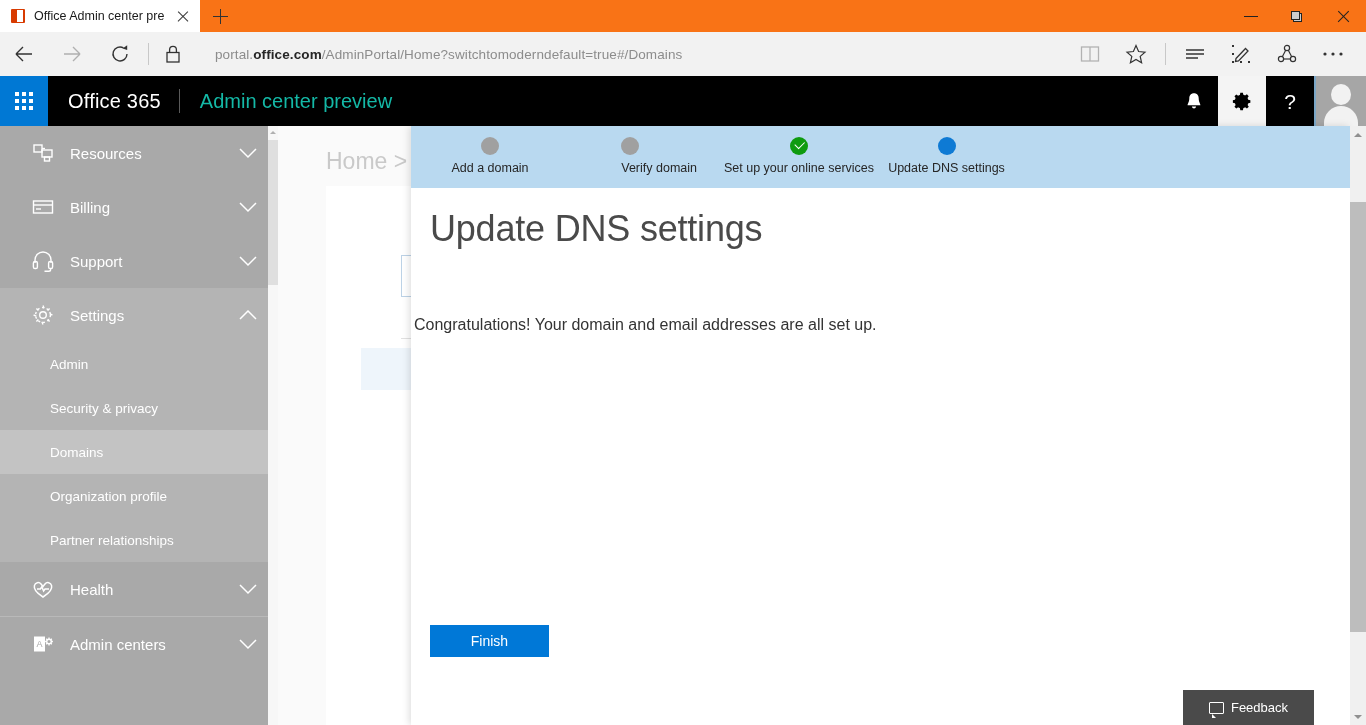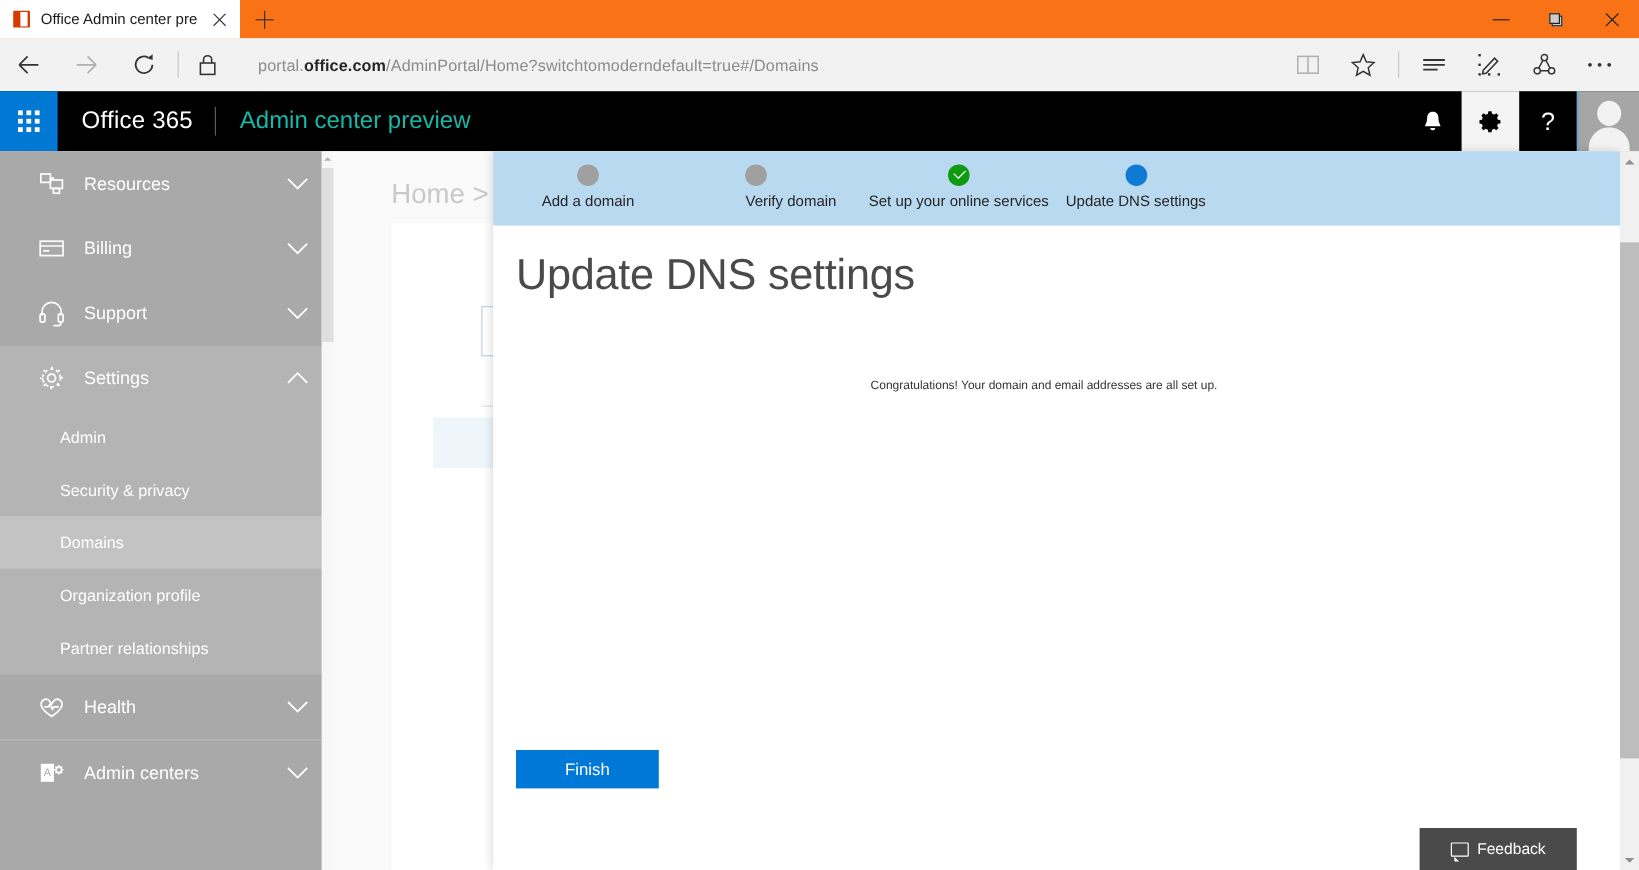--- a/index.html
+++ b/index.html
@@ -218,22 +218,22 @@
     transform: rotate(-45deg);
   }
   .wstep .wlabel {
     margin-top: 6px; font-size: 12.5px; color: #262626; white-space: nowrap;
   }
   .panel-title {
     position: absolute; left: 19px; top: 82px;
     font-size: 36px; font-weight: 300; color: #4a4a4a; letter-spacing: -.2px;
   }
   .panel-body {
-    position: absolute; left: 19px; top: 190px; width: 880px;
-    font-size: 10px; color: #333333; text-align: center;
+    position: absolute; left: 3px; top: 190px; width: 880px;
+    font-size: 16px; color: #333333;
   }
   .finish-btn {
     position: absolute; left: 19px; top: 499px; width: 119px; height: 32px;
     background: #0078d7; color: #fff; font-size: 14px;
     display: flex; align-items: center; justify-content: center; border: none;
     font-family: "Liberation Sans", sans-serif; cursor: pointer;
   }
 
   
   .feedback {

